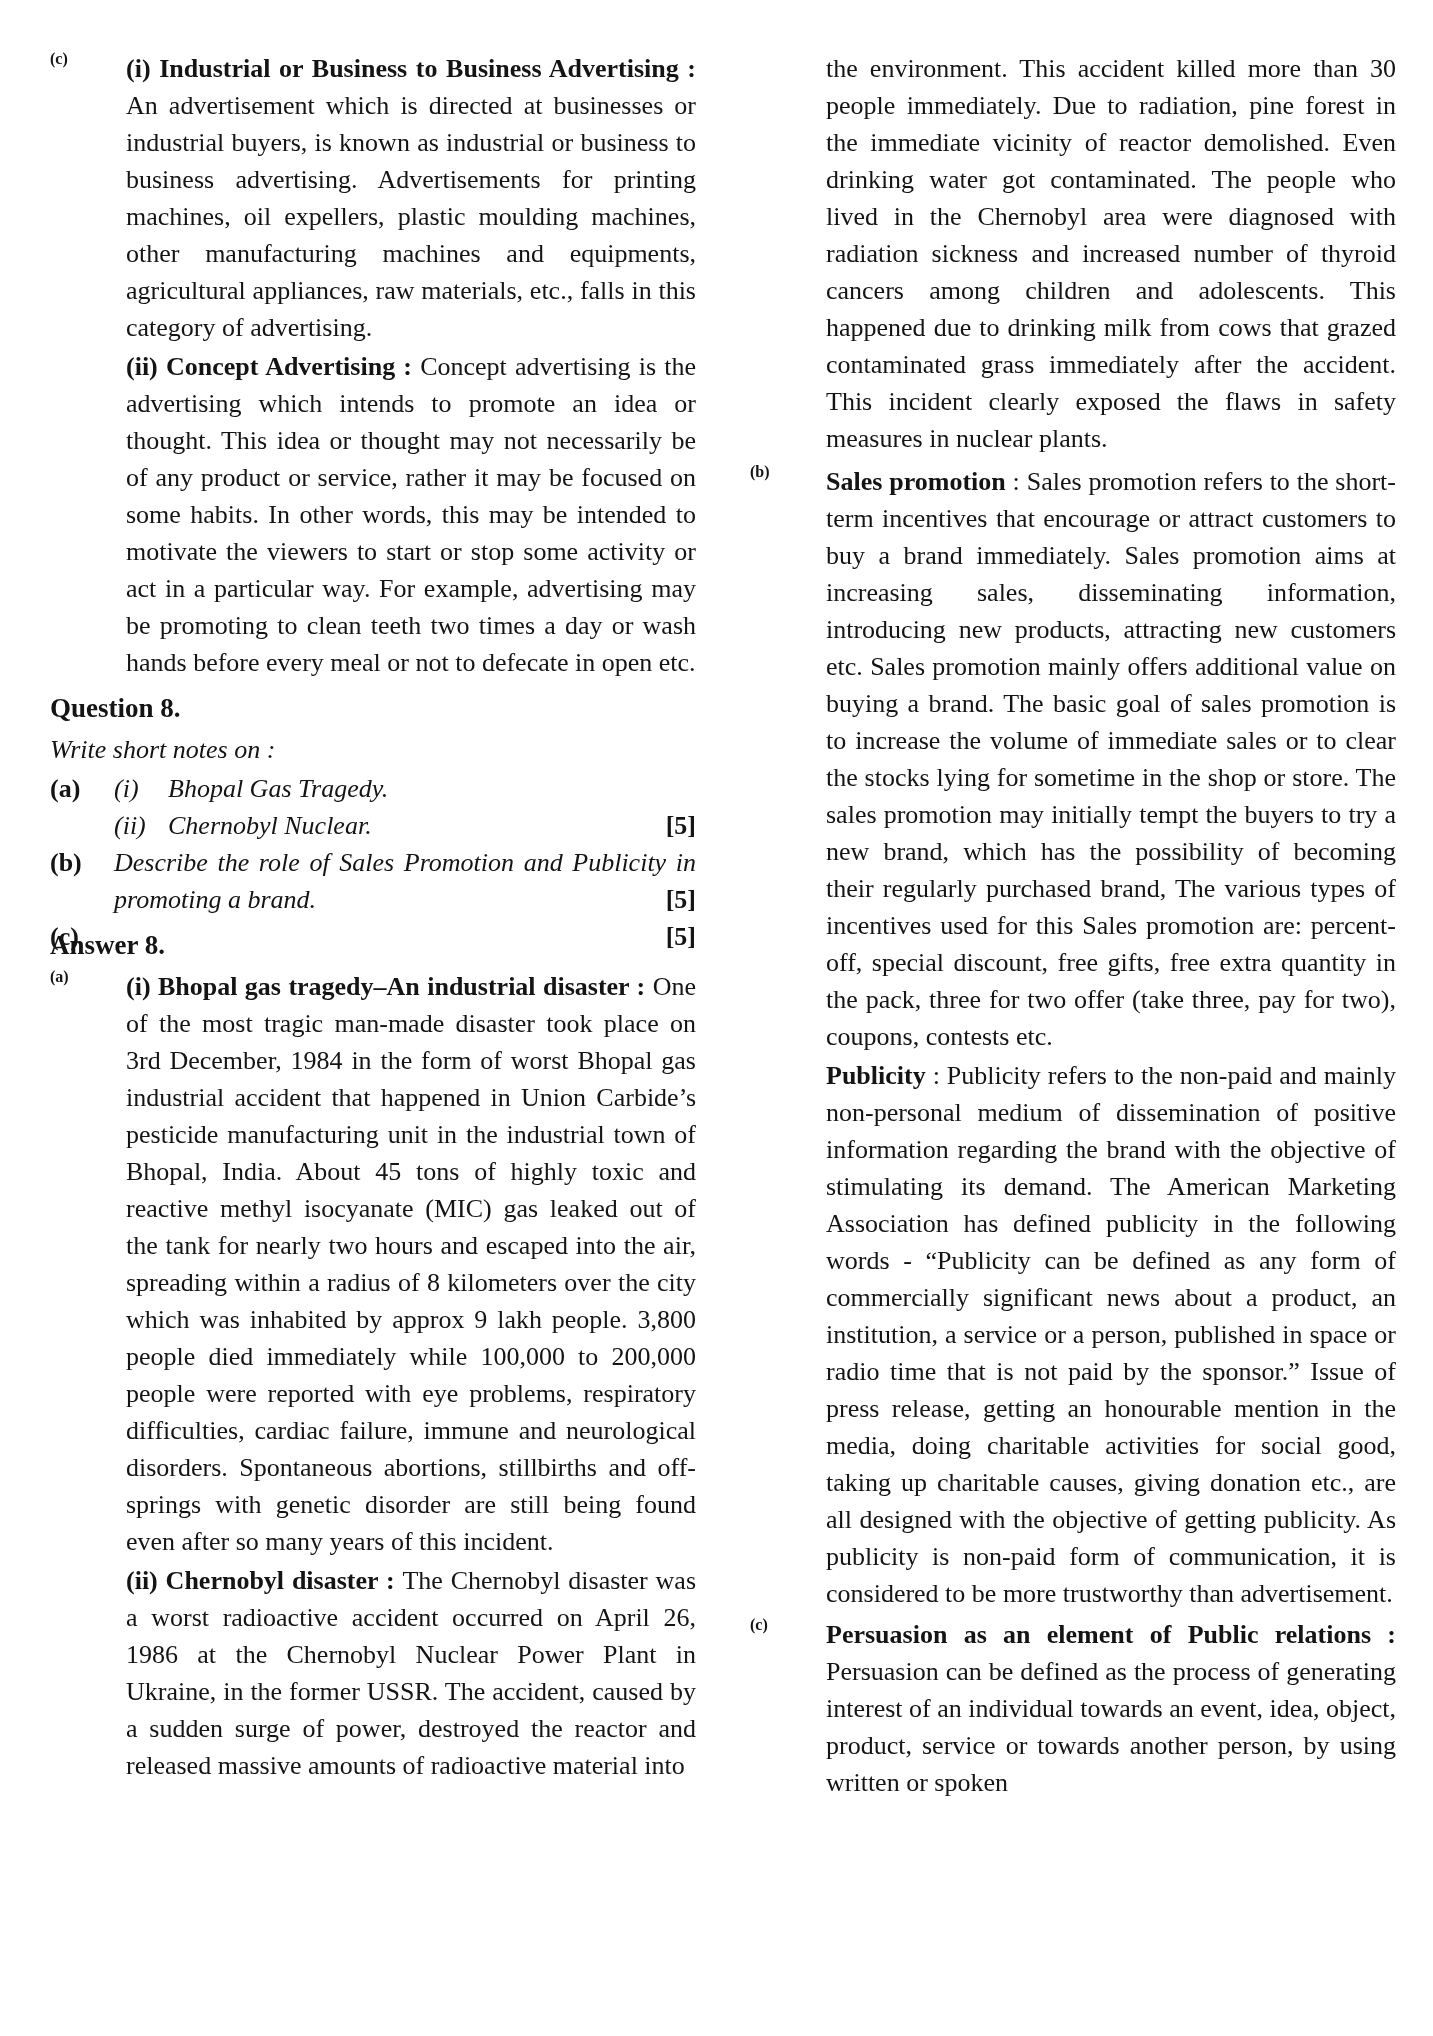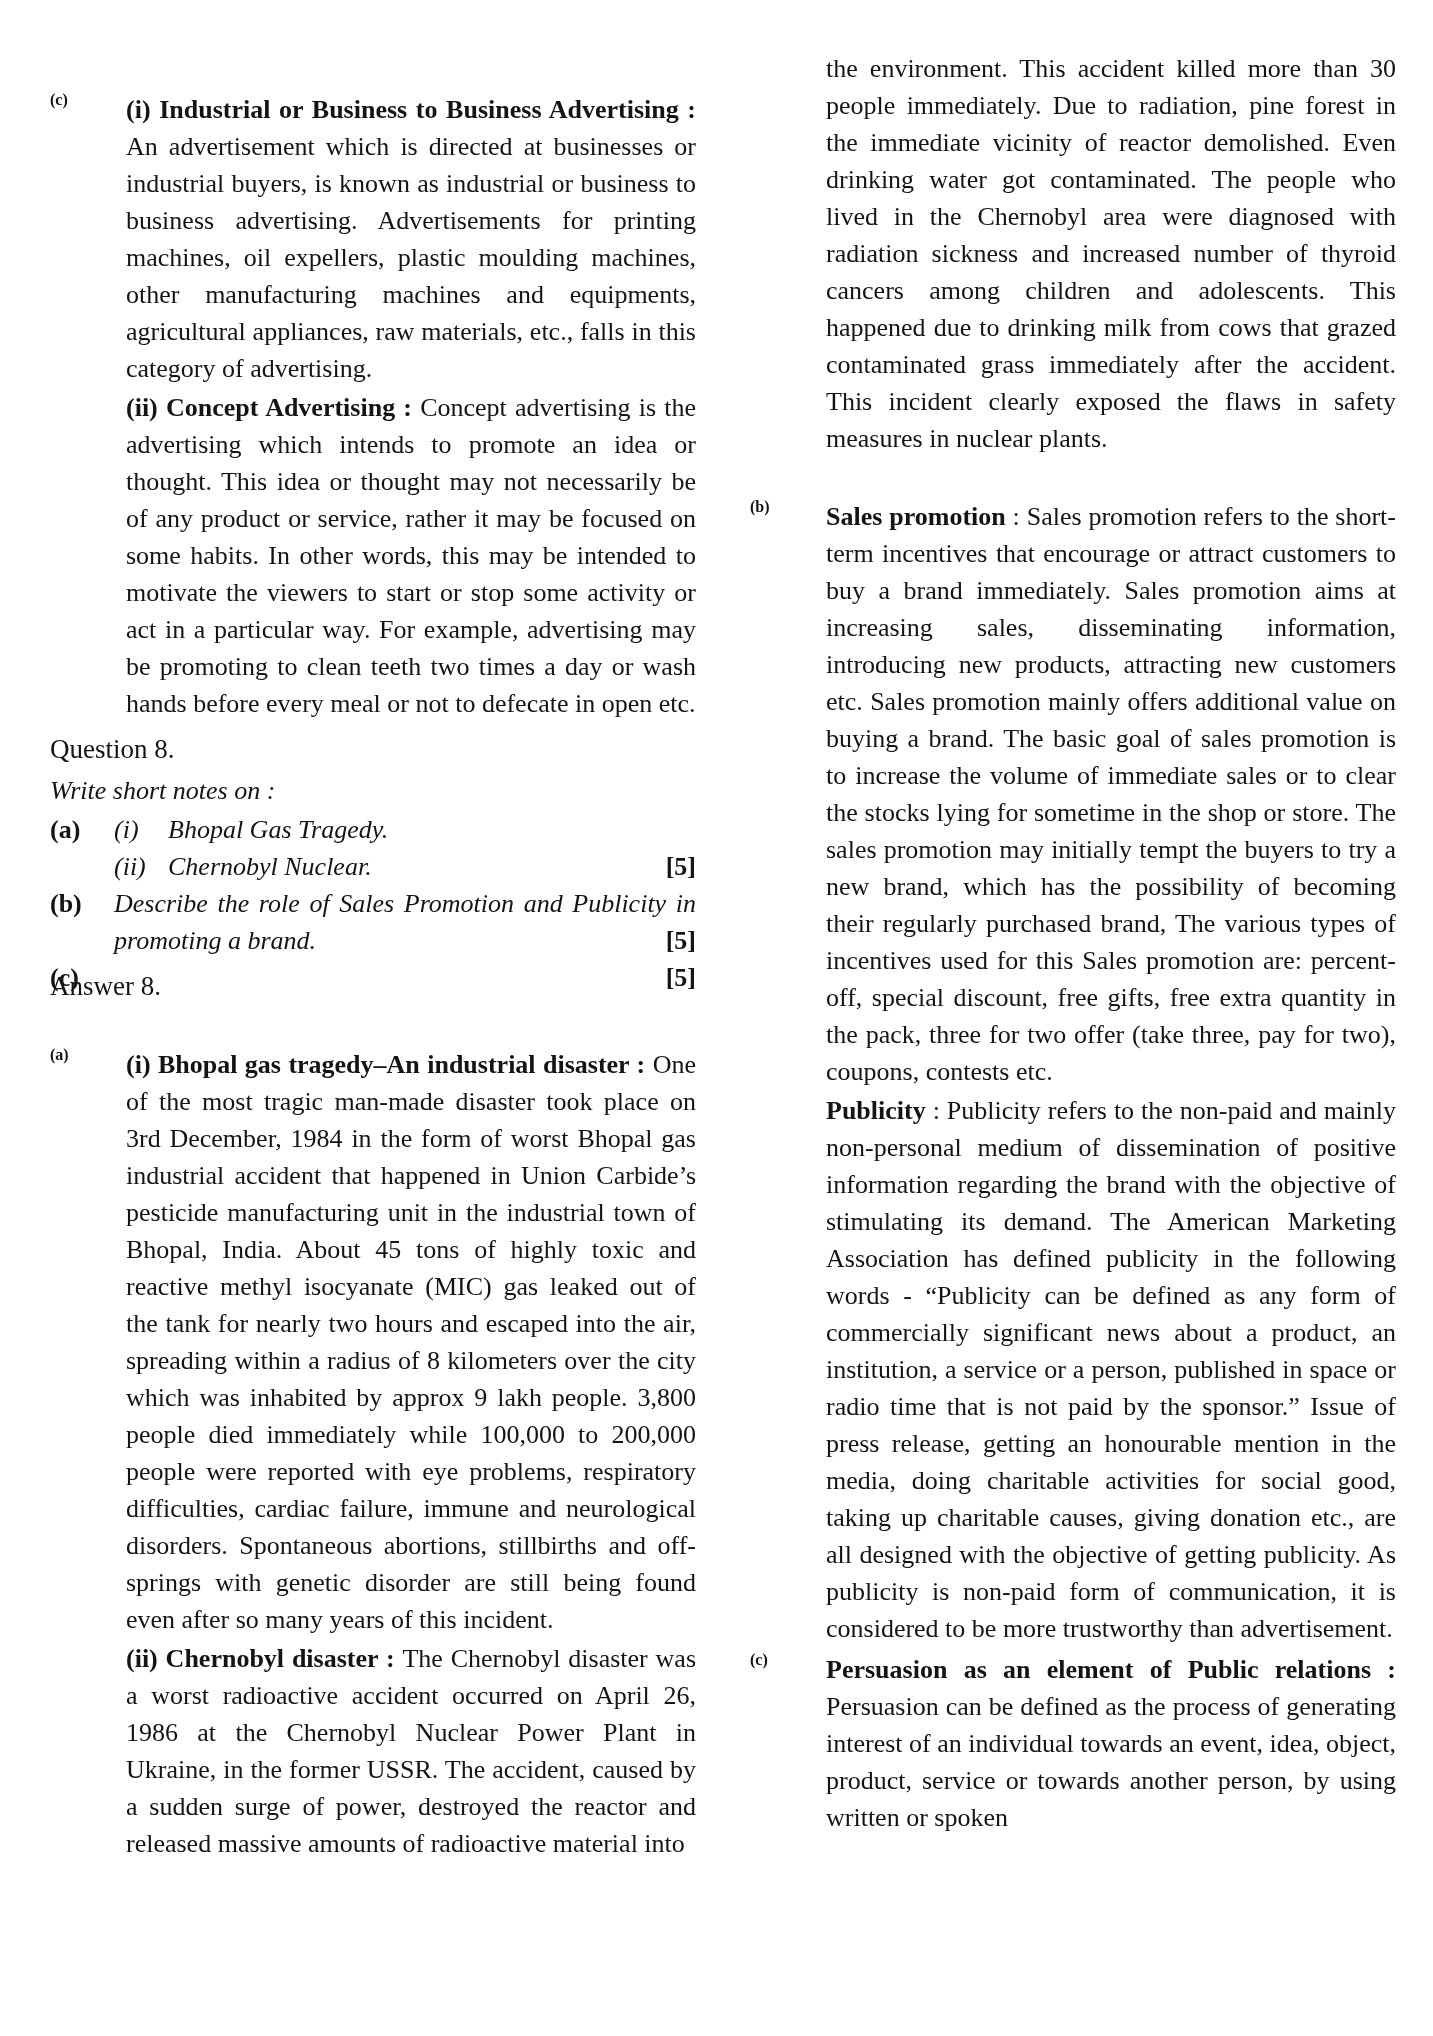--- a/index.html
+++ b/index.html
@@ -41,21 +41,21 @@
   .item-label {
     position: absolute;
     left: 0;
     top: 0;
     font-weight: bold;
   }
   .bold { font-weight: bold; }
   .sec-heading {
     font-size: 27px;
     line-height: 38px;
-    font-weight: normal;
+    font-weight: bold;
     margin: 8px 0 4px 0;
   }
   .intro {
     font-style: italic;
     margin: 0 0 2px 0;
   }
   .q-row {
     position: relative;
     padding-left: 64px;
     font-style: italic;
@@ -74,21 +74,21 @@
     left: 64px;
     top: 0;
   }
   .marks {
     float: right;
     font-weight: bold;
     font-style: normal;
     margin-left: 12px;
   }
   .answer-block .para { margin-bottom: 2px; }
-  .mb2 { margin-bottom: 2px; margin-top: 41px; }
+  .mb2 { margin-bottom: 2px; }
   .mb4 { margin-bottom: 6px; }
 </style>
 </head>
 <body>
 
 <div class="page">
 
   <div class="col">
 
     <div class="item">

